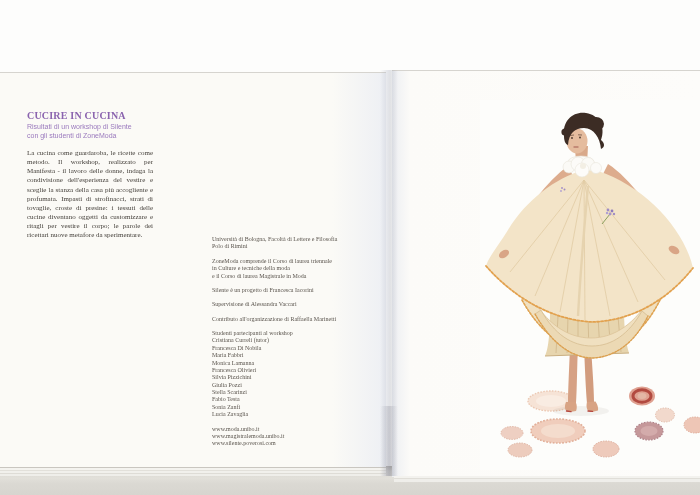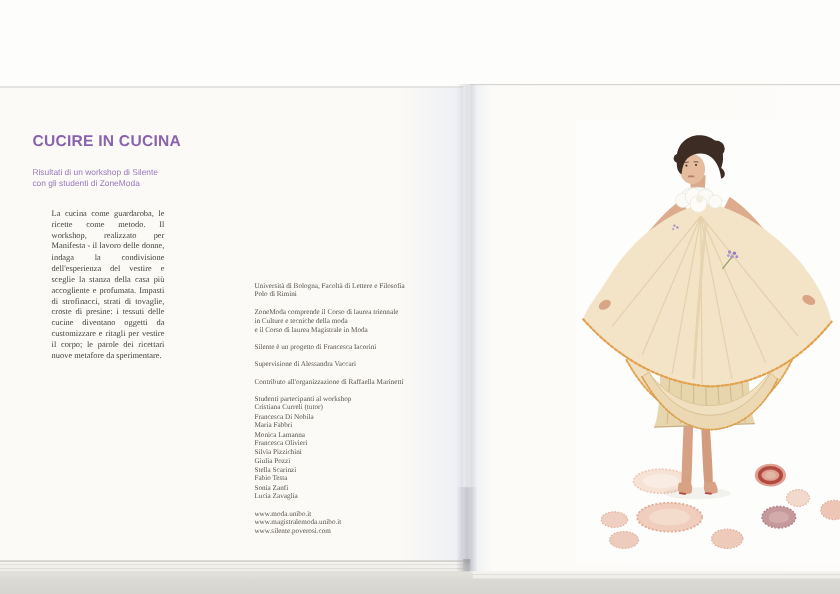--- a/index.html
+++ b/index.html
@@ -37,29 +37,29 @@
     position:absolute;left:380px;top:70px;width:18px;height:406px;
     background:linear-gradient(90deg,rgba(160,165,182,0) 0%,rgba(168,173,190,.30) 44%,rgba(120,126,144,.22) 56%,rgba(160,165,182,0) 100%);
   }
   .gutter::after{
     content:"";position:absolute;left:0;bottom:0;width:100%;height:70px;
     background:linear-gradient(90deg,rgba(120,120,135,0),rgba(120,120,135,.25) 50%,rgba(120,120,135,0));
   }
   
   .article{position:absolute;left:27px;top:110px;width:126px;}
   .heading{
-    font-family:Liberation Sans, sans-serif;
-    font-size:13px;font-weight:bold;letter-spacing:.2px;color:#8a63ae;margin:0 0 15px 0;
+    font-family:Liberation Serif, serif;
+    font-size:10px;font-weight:bold;letter-spacing:.2px;color:#8a63ae;margin:0 0 1px 0;
   }
   .subtitle{
     font-family:"Liberation Sans","DejaVu Sans",sans-serif;
     font-size:7px;color:#9a79bd;line-height:1.3;white-space:pre-line;margin:0 0 9px 0;
   }
   .body-text{
-    font-size:7px;line-height:1.3;color:#45403b;text-align:justify;margin:16px;
+    font-size:7px;line-height:1.3;color:#45403b;text-align:justify;margin:0;
   }
   .credits{position:absolute;left:212px;top:236px;width:168px;
     font-size:6px;line-height:1.23;color:#5a544d;}
   .credit-block{margin:0 0 7px 0;}
   
   .caption{position:absolute;left:661px;top:106px;width:39px;overflow:hidden;}
   .caption-title{
     font-family:"Liberation Sans","DejaVu Sans",sans-serif;
     font-size:7px;font-weight:bold;color:#a85ab4;white-space:nowrap;margin:0 0 1px 0;
   }

